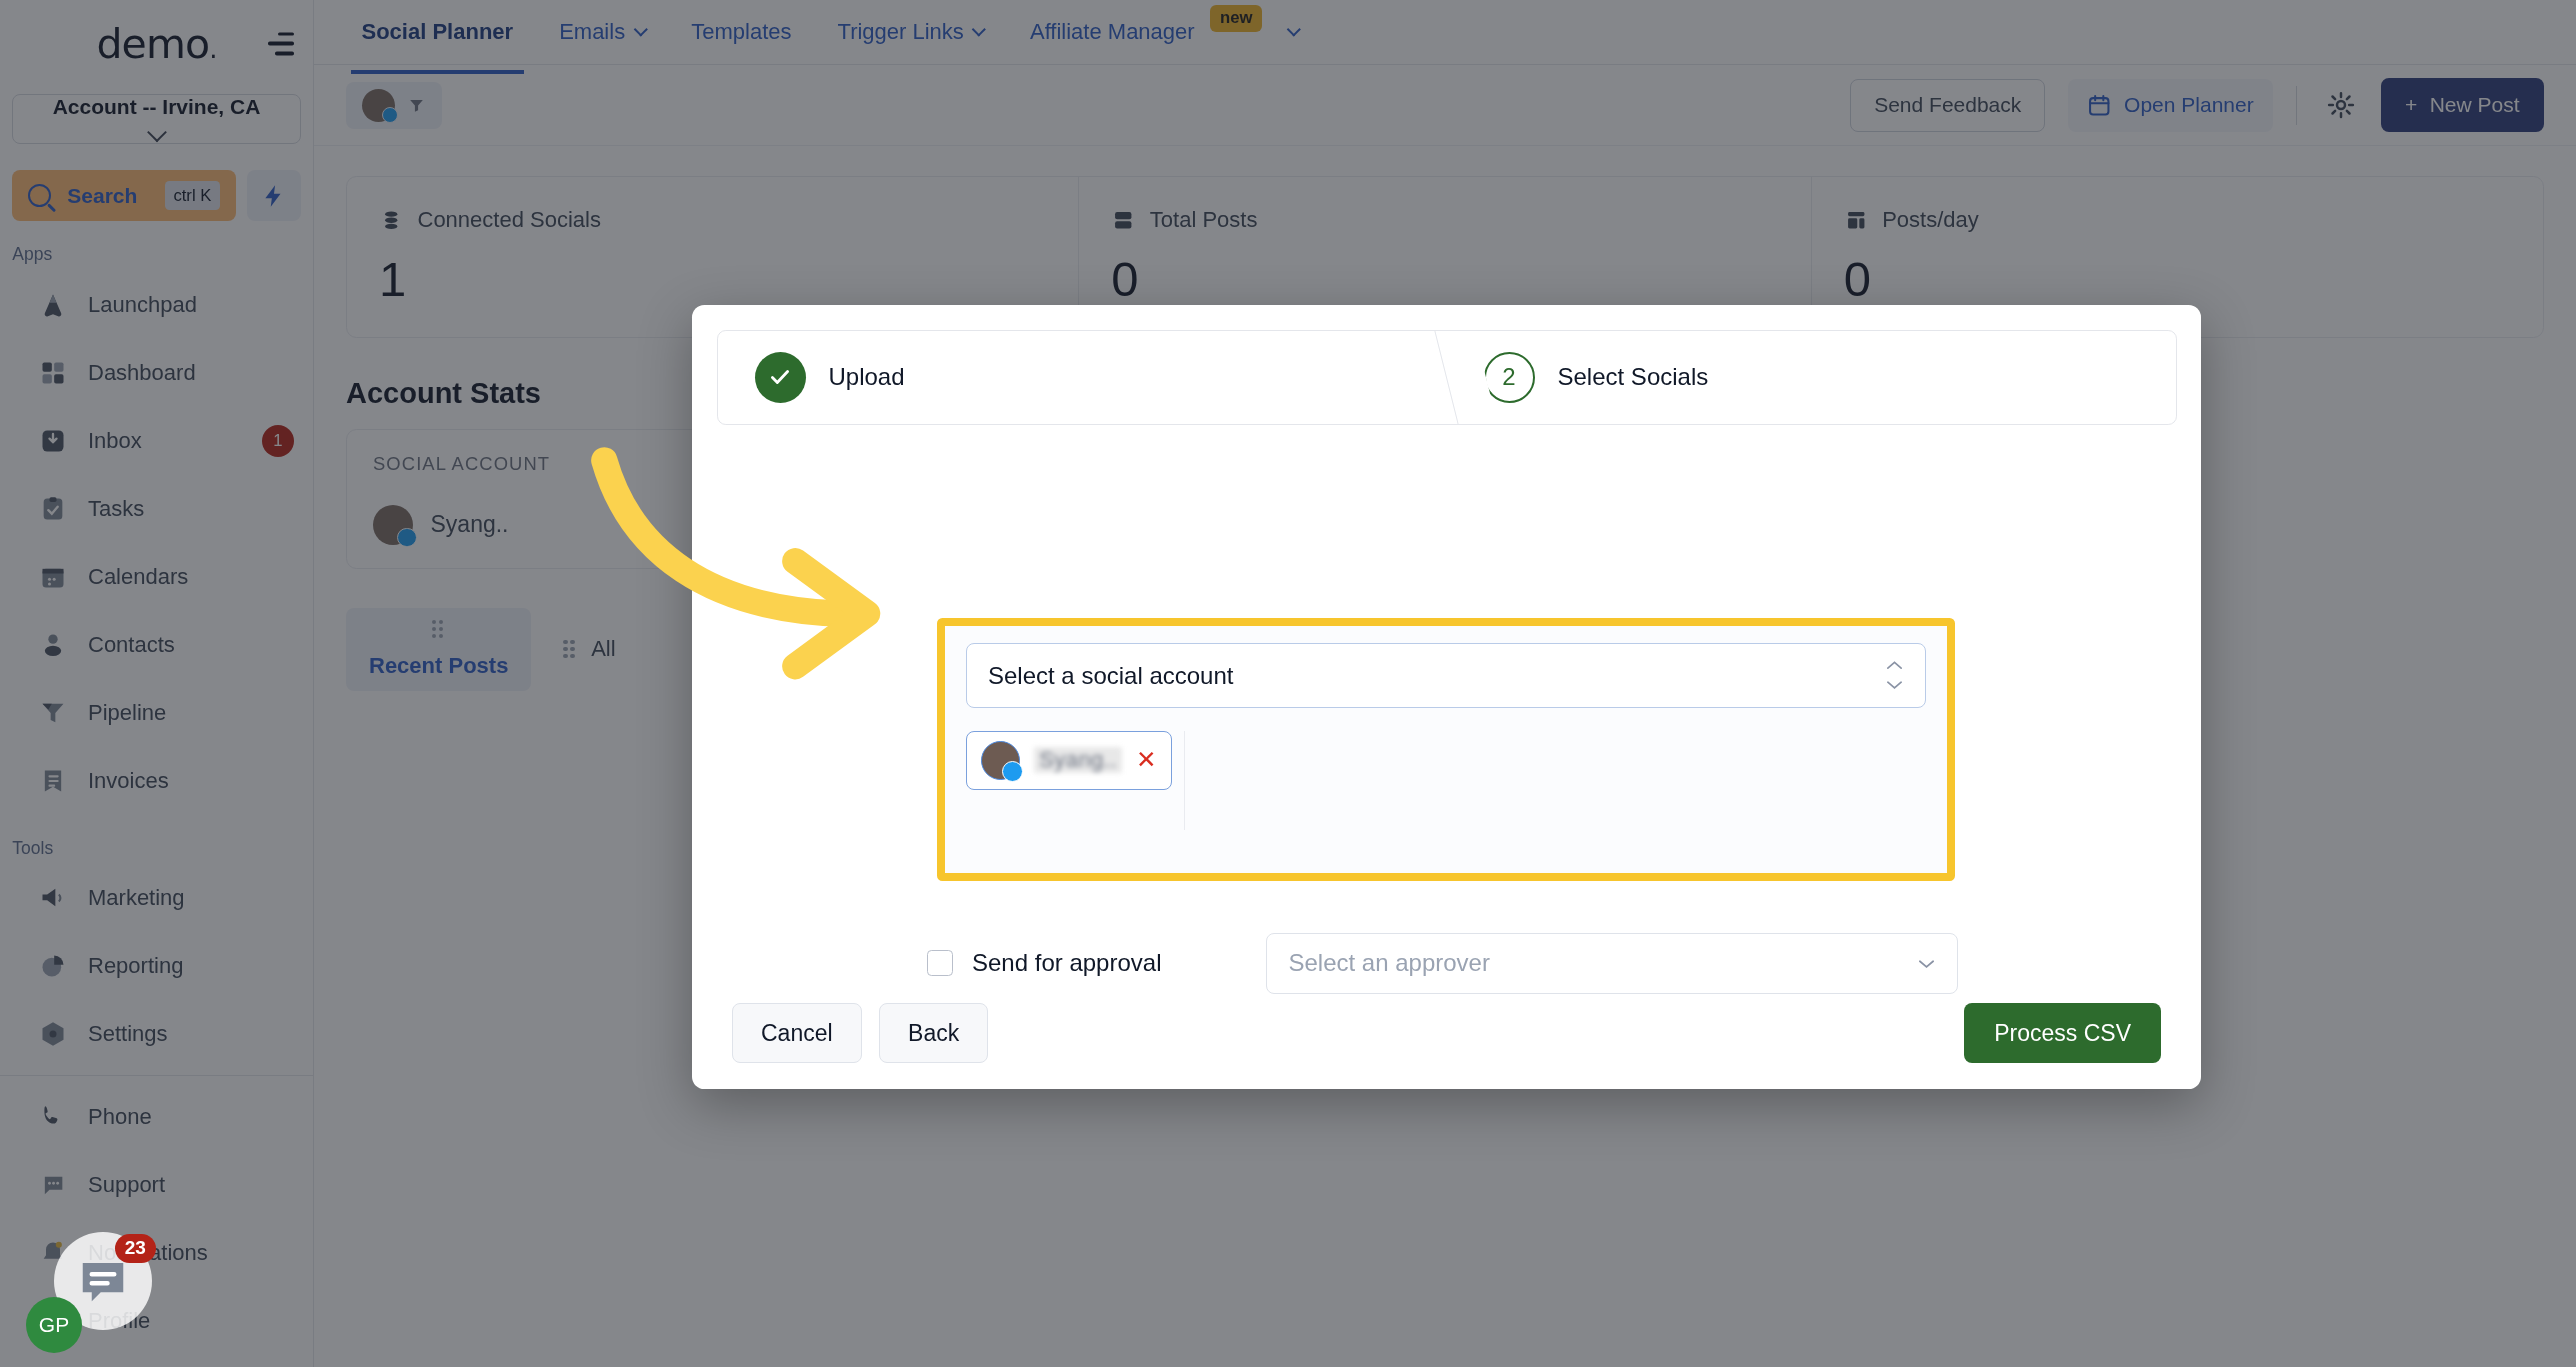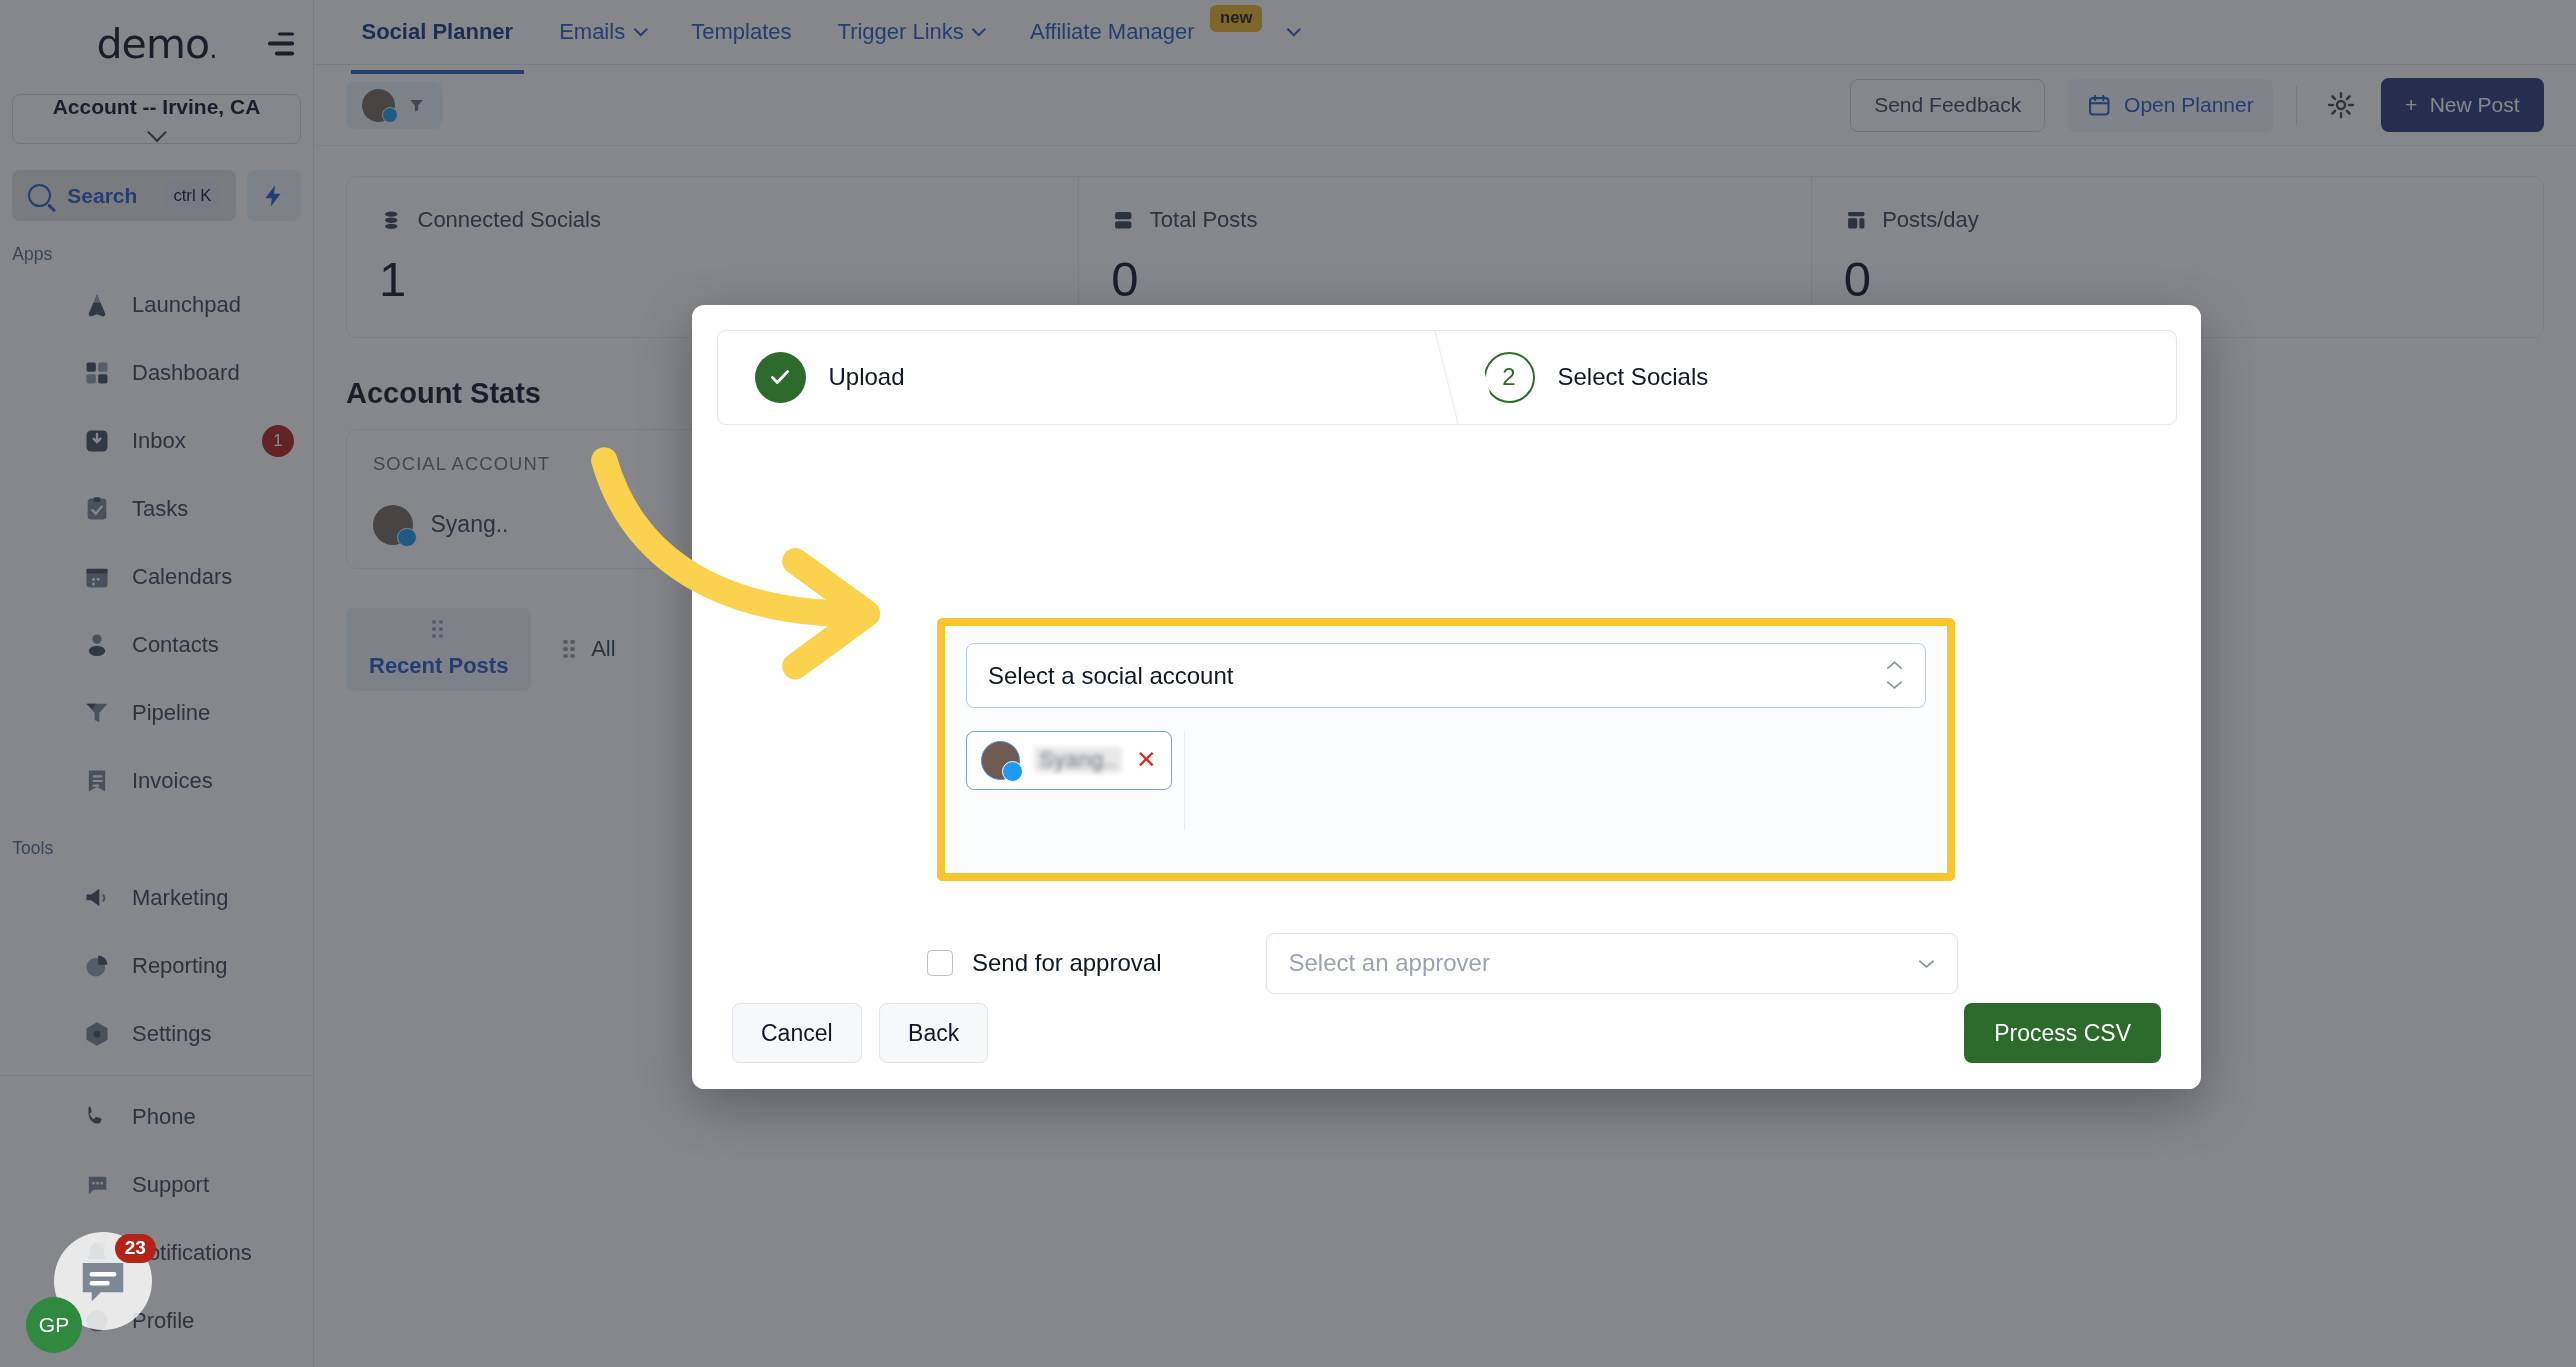--- a/index.html
+++ b/index.html
@@ -43,36 +43,36 @@
     border: 0.9px solid #d6d9e0; border-radius: 8px;
     display: flex; align-items: center; padding: 0 17.5px;
     justify-content: space-between; cursor: pointer; flex-direction: column;
   }
   .acct-select span.lbl { font-size: 21px; font-weight: 700; color: #101828; }
   .chev { width: 14px; height: 14px; border-right: 2.6px solid #3b4252;
           border-bottom: 2.6px solid #3b4252; transform: rotate(45deg) translate(-2.6px,-2.6px); }
 
   .search-row { display: flex; gap: 10.5px; margin: 26px 12.3px 0 12.3px; }
   .search-box {
-    flex: 1; height: 51px; background: #e5e5e5; border-radius: 8px;
+    flex: 1; height: 51px; background: #fdba74; border-radius: 8px;
     display: flex; align-items: center; padding: 0 16px; gap: 16px; cursor: pointer;
   }
   .mag { width: 23px; height: 23px; border: 2.6px solid #2c5cc5; border-radius: 50%; position: relative; flex: none; }
   .mag::after { content:''; position:absolute; width: 2.6px; height: 9.6px; background:#2c5cc5;
                 right: -3.5px; bottom: -7px; transform: rotate(-45deg); border-radius: 1.8px; }
   .search-lbl { font-size: 21px; font-weight: 700; color: #2c5cc5; flex: 1; }
   .kbd { background: #dfe3ec; color: #101828; font-size: 16.7px; border-radius: 4.4px; padding: 4.4px 8.8px; }
   .bolt-btn { width: 54px; height: 51px; background: #eef1f8; border-radius: 8px;
               display: flex; align-items: center; justify-content: center; cursor: pointer; }
 
   .sb-section { font-size: 17.5px; color: #5b6b8c; margin: 23px 0 5.3px 12.3px; }
   .nav { display:flex; flex-direction: column; }
   .nav-item {
     height: 68px; display: flex; align-items: center; gap: 21px;
-    padding: 0 19px 0 39px; cursor: pointer; position: relative; margin-left: 44px;
+    padding: 0 19px 0 39px; cursor: pointer; position: relative;
   }
   .nav-item .label { font-size: 22px; color: #3d4758; flex: 1; }
   .nav-ico { width: 28px; height: 28px; flex: none; position: relative; }
   .badge-red {
     background: #b42318; color:#fff; font-size: 16.7px; border-radius: 50%;
     width: 32px; height: 32px; display: flex; align-items: center; justify-content: center;
   }
   .sb-divider { height: 0.9px; background: #e4e6eb; margin: 7px 0; }
   .sb-bottom { margin-top: auto; padding-bottom: 12.3px; }
 

